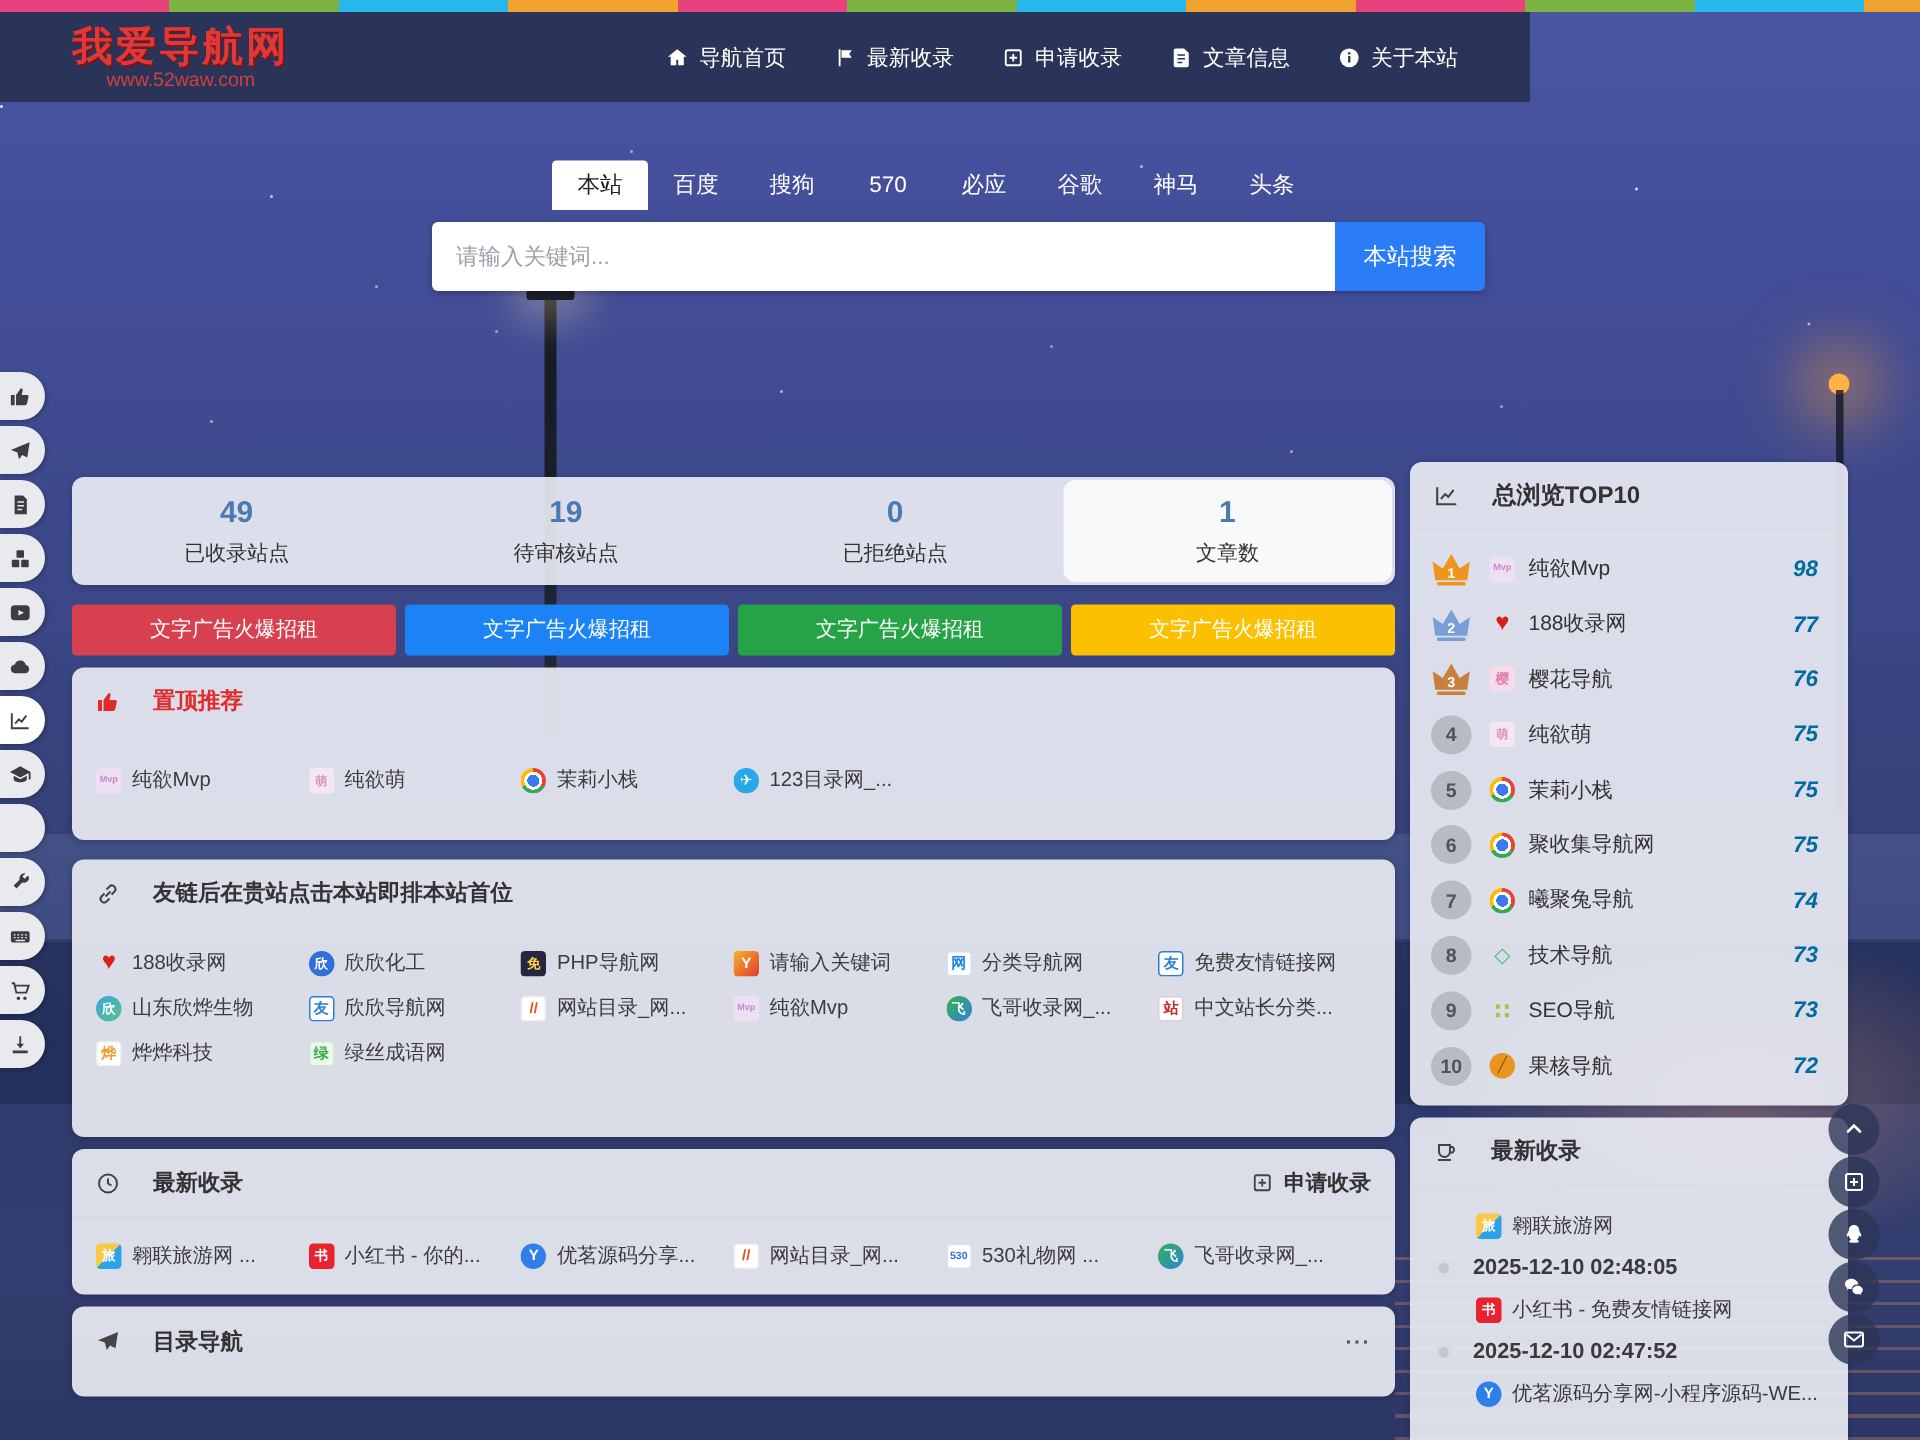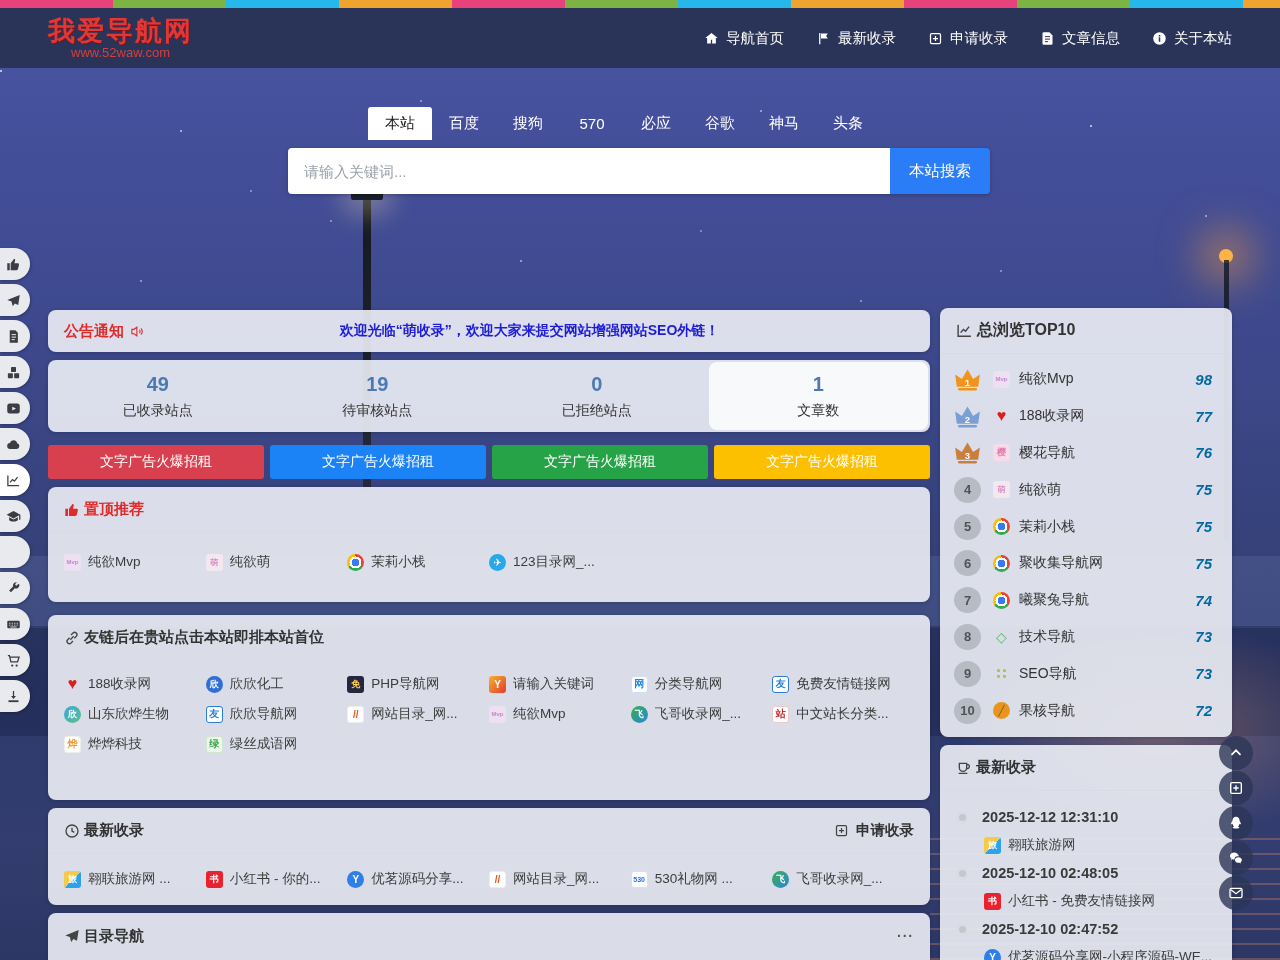--- a/index.html
+++ b/index.html
@@ -30,21 +30,21 @@
   .lamp2-glow { left:1219px; top:249px; width:14px; height:14px; border-radius:50%;
                 background:#ffb347; box-shadow:0 0 42px 18px rgba(255,160,60,.55); }
   .lamp2-pole { left:1224px; top:260px; width:5px; height:280px; background:rgba(18,22,36,.8); }
 
   
   .strip { position:absolute; left:0; top:0; width:1280px; height:8px;
     background:repeating-linear-gradient(90deg,
       #e8427c 0 113px, #7cb342 113px 226px, #26b8ea 226px 339px, #f0a32f 339px 452px); }
 
   
-  .header { position:absolute; left:0; top:8px; width:1280px; height:60px; background:#2a3458;
+  .header { position:absolute; left:0; top:8px; width:1020px; height:60px; background:#2a3458;
             display:flex; align-items:center; justify-content:space-between; padding:0 48px; }
   .logo { line-height:1.05; }
   .logo-title { font-size:27px; font-weight:bold; color:#e23737; letter-spacing:2px;
                 text-shadow:1px 1px 0 #7a1515; }
   .logo-sub { font-size:13px; color:#d04040; text-align:center; margin-top:1px; }
   .topnav { display:flex; align-items:center; gap:32px; }
   .nav-item { display:flex; align-items:center; gap:7px; color:#fff; font-size:14.5px; cursor:pointer; }
 
   .ic { display:inline-flex; align-items:center; justify-content:center; }
   .ic svg { width:100%; height:100%; display:block; }
@@ -60,21 +60,21 @@
   .search-bar input { flex:1; border:0; outline:none; padding:0 16px; font-size:15px; color:#333;
                       background:#fff; font-family:inherit; }
   .search-bar input::placeholder { color:#9aa1ab; }
   .search-btn { width:100px; border:0; background:#2b7cf7; color:#fff; font-size:15.5px;
                 cursor:pointer; font-family:inherit; }
 
   
   .panel { background:rgba(233,236,243,.92); border-radius:8px; box-shadow:0 1px 4px rgba(10,15,40,.25); }
   .main-col { position:absolute; left:48px; top:310px; width:882px; }
   .side-col { position:absolute; left:940px; top:308px; width:292px; }
-  .section-head { display:flex; align-items:center; gap:4px; height:46px; padding:0 16px;
+  .section-head { display:flex; align-items:center; gap:22px; height:46px; padding:0 16px;
                   border-bottom:1px solid #d7dbe2; font-weight:bold; color:#333; font-size:15px; }
   .section-head .ic { color:#444; }
   .flex-sp { flex:1; }
 
   
   .notice { height:42px; display:flex; align-items:center; padding:0 16px; }
   .notice-label { color:#e02b2b; font-weight:bold; font-size:15px; }
   .notice .ic { color:#e02b2b; margin-left:6px; }
   .notice-text { flex:1; text-align:center; color:#1d1dd8; font-weight:bold; font-size:14px; }
 
@@ -222,29 +222,20 @@
       <div class="tab">神马</div>
       <div class="tab">头条</div>
     </div>
   <div class="search-bar">
     <input type="text" value="" placeholder="请输入关键词..." style="">
     <button class="search-btn">本站搜索</button>
   </div>
 </div>
 
 <div class="main-col">
-  <div class="panel notice">
-    <span class="notice-label">公告通知</span>
-    <span class="ic" style="width:15px;height:15px">
-        <svg viewBox="0 0 24 24" fill="currentColor">
-          <path fill="none" stroke="currentColor" stroke-width="1.8" d="M11 5 6.5 8.5H3v7h3.5L11 19zM15 9.5a3.5 3.5 0 0 1 0 5M17.5 7a7 7 0 0 1 0 10"></path>
-        </svg>
-      </span>
-    <span class="notice-text">欢迎光临“萌收录”，欢迎大家来提交网站增强网站SEO外链！</span>
-  </div>
 
   <div class="panel stats" id="stats-row">
       <div class="stat">
         <div class="stat-val">49</div>
         <div class="stat-label">已收录站点</div>
       </div>
       <div class="stat">
         <div class="stat-val">19</div>
         <div class="stat-label">待审核站点</div>
       </div>
@@ -542,24 +533,20 @@
     <div class="section-head">
       <span class="ic" style="width:16px;height:16px">
           <svg viewBox="0 0 24 24" fill="currentColor">
             <path fill="none" stroke="currentColor" stroke-width="2" d="M5 5h11v6.5A5.5 5.5 0 0 1 10.5 17 5.5 5.5 0 0 1 5 11.5zM16 7h2.2A2.8 2.8 0 0 1 16 12.4M4 20h13"></path>
           </svg>
         </span>
       <span>最新收录</span>
     </div>
     <div class="timeline" id="timeline">
         <div class="tl-entry">
-          <div class="ts-row">
-            <span class="tl-dot"></span>
-            <span class="ts">2025-12-12 12:31:10</span>
-          </div>
           <div class="site-row">
             <span class="fav sq" style="background:linear-gradient(135deg,#f7c948 0 50%,#2aa3e8 50% 100%);color:#fff;font-size:9px;">旅</span>
             <span>翱联旅游网</span>
           </div>
         </div>
         <div class="tl-entry">
           <div class="ts-row">
             <span class="tl-dot"></span>
             <span class="ts">2025-12-10 02:48:05</span>
           </div>

